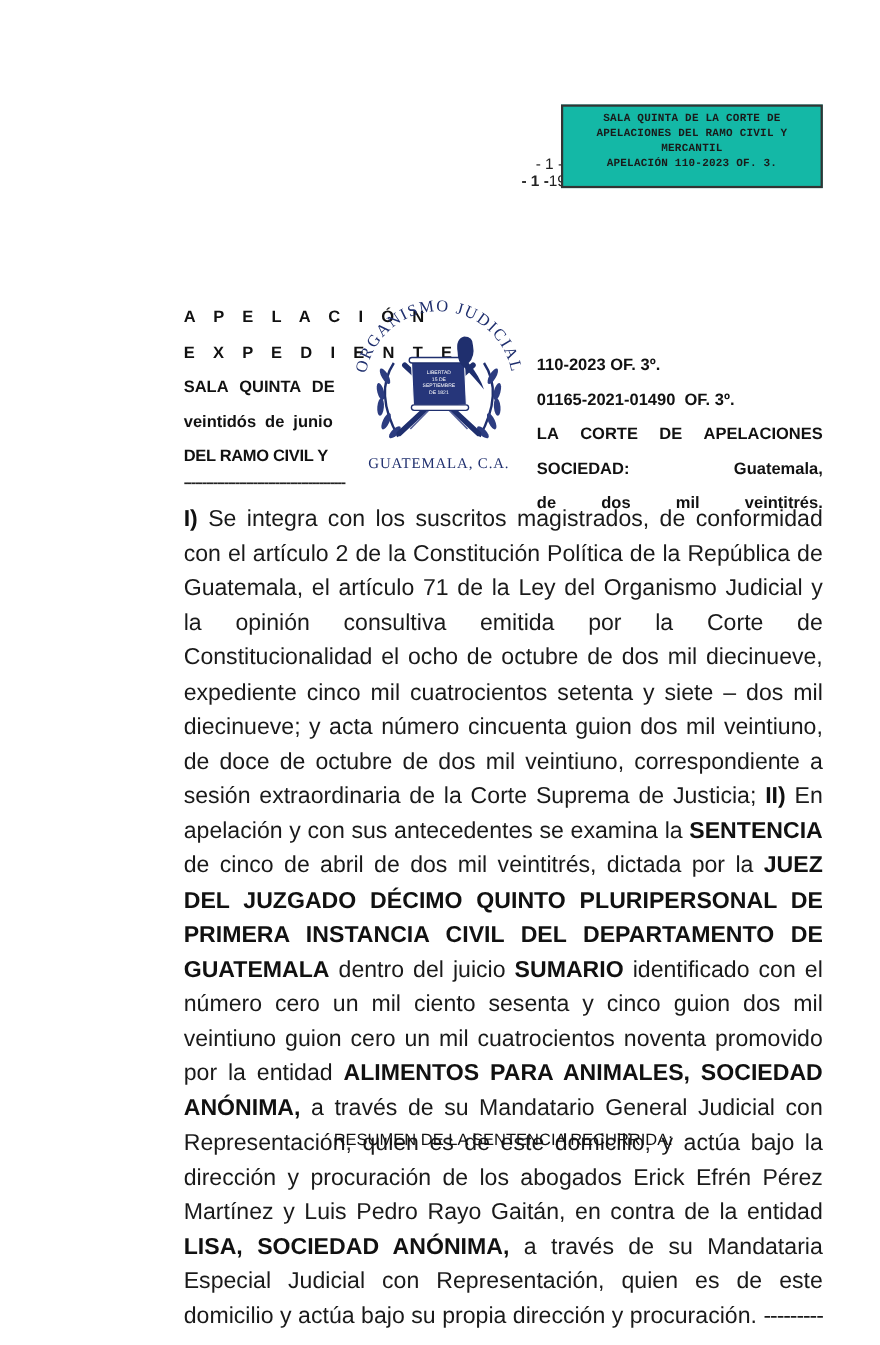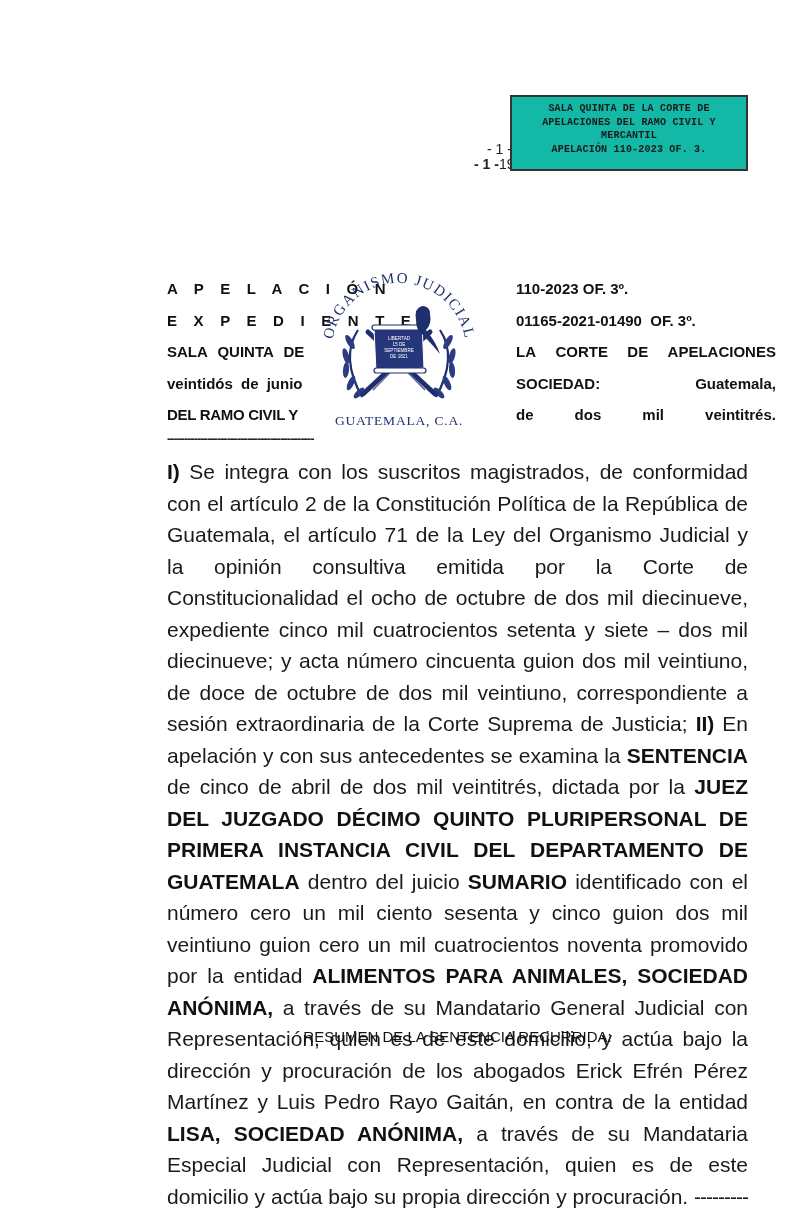--- a/index.html
+++ b/index.html
@@ -47,21 +47,21 @@
     .header-box div { white-space: nowrap; }
 
     .caption-left, .caption-right {
       position: absolute;
       top: 273px;
       font-weight: bold;
       font-size: 15px;
       line-height: 31.5px;
     }
     .caption-left { left: 167px; width: 141px; }
-    .caption-right { left: 516px; width: 260px; }
+    .caption-right { left: 488px; width: 260px; margin-top: 43px; }
     .cap-line { height: 31.5px; white-space: nowrap; }
     .spaced { letter-spacing: 6.2px; }
     .just-line {
       display: flex;
       justify-content: space-between;
       white-space: nowrap;
     }
 
     .logo {
       position: absolute;

